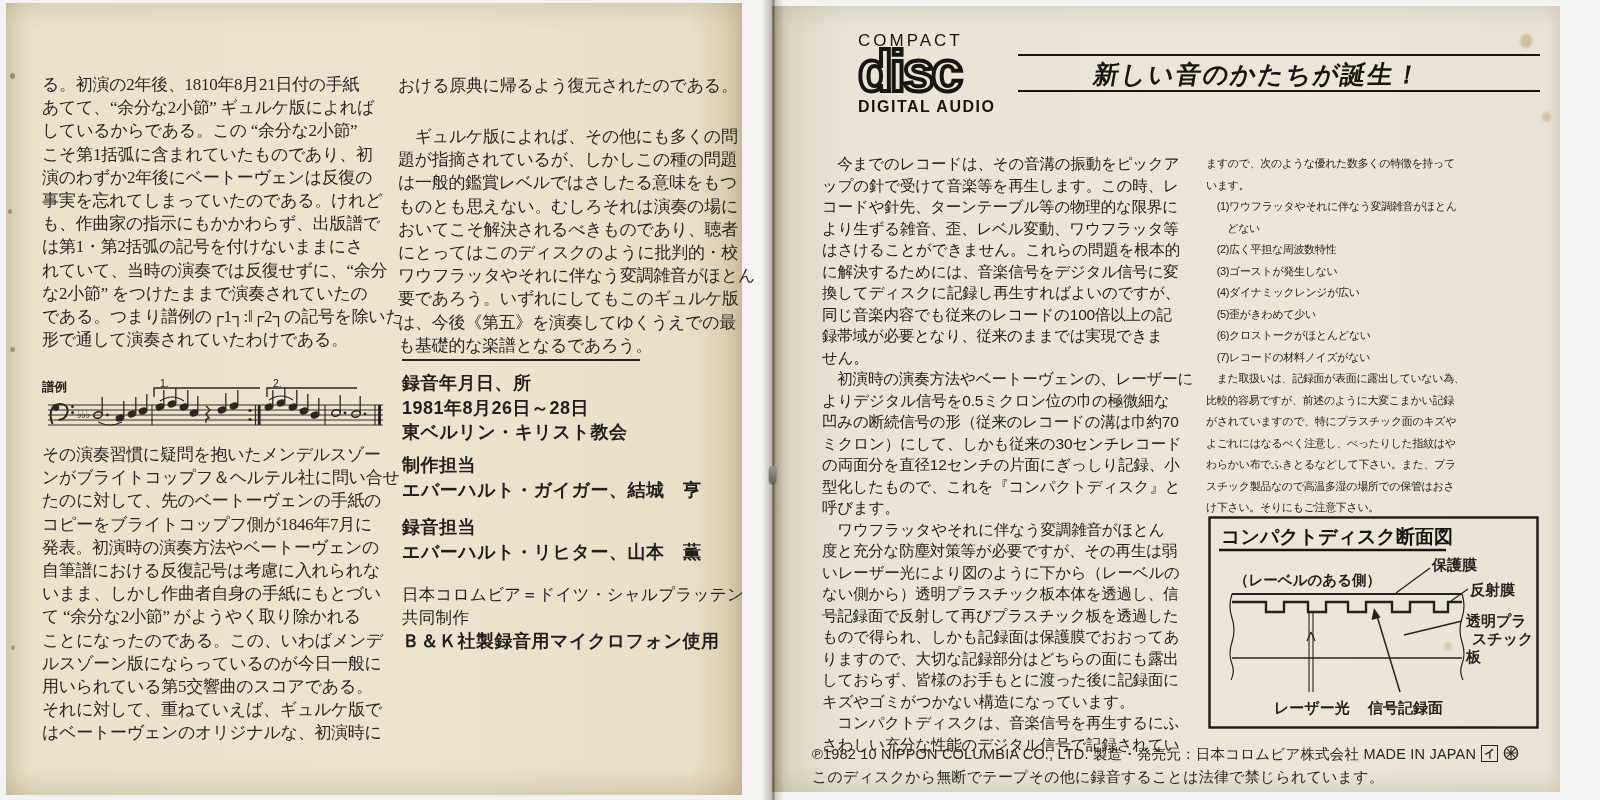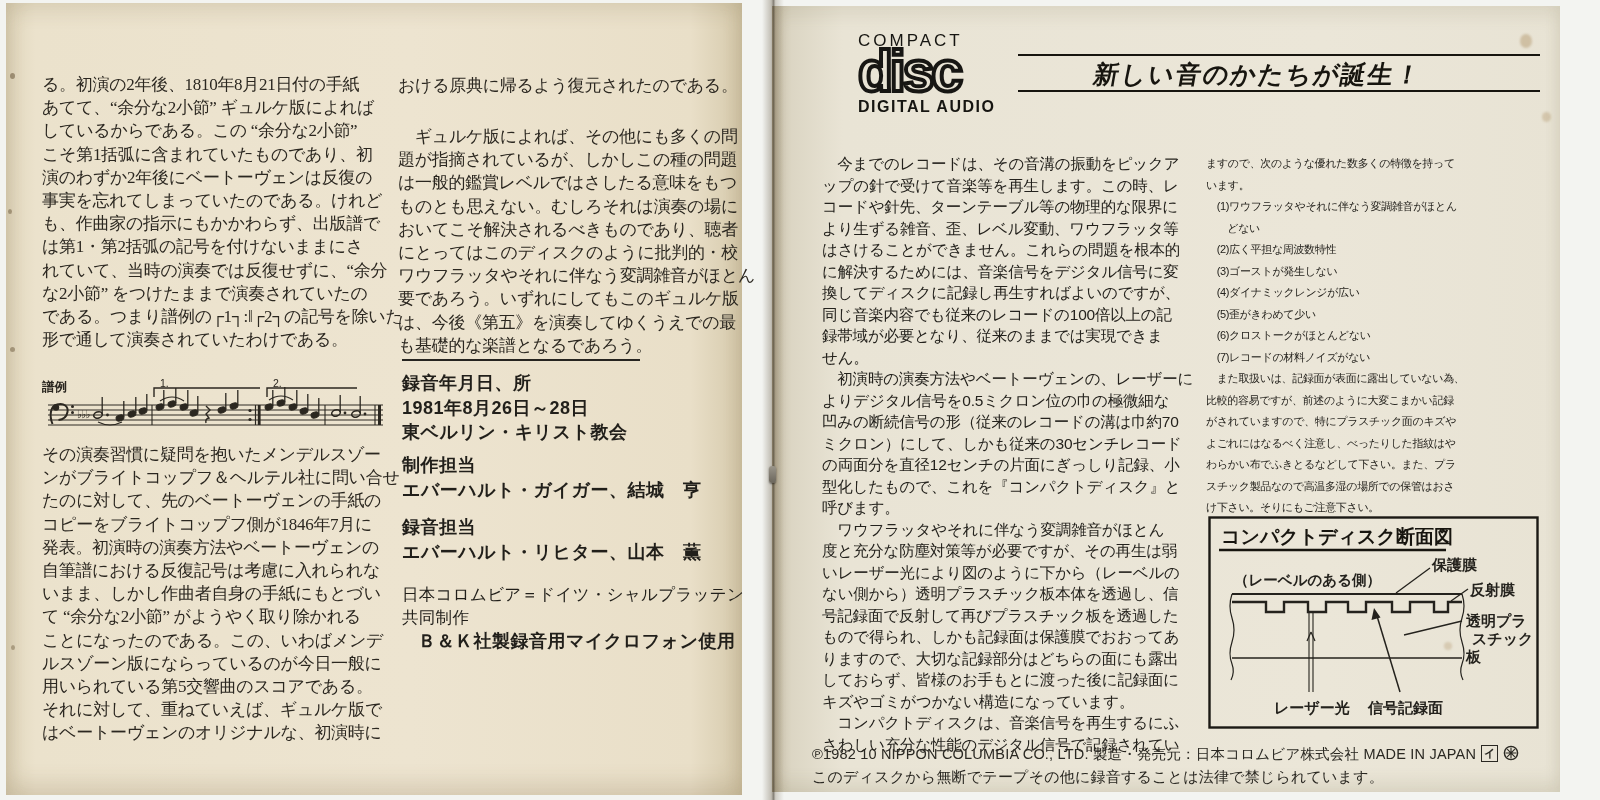--- a/index.html
+++ b/index.html
@@ -191,21 +191,21 @@
   <div class="abs goth credit" style="left:396px;top:512px">
       <div class="tl">録音担当</div>
       <div class="tl">エバーハルト・リヒター、山本　薫</div>
     </div>
 
   <div class="abs goth credit credit-reg" style="left:396px;top:580px">
       <div class="tl">日本コロムビア＝ドイツ・シャルプラッテン</div>
       <div class="tl">共同制作</div>
     </div>
 
-  <div class="abs goth credit tl" style="left:412px;top:626px">Ｂ＆Ｋ社製録音用マイクロフォン使用</div>
+  <div class="abs goth credit tl" style="left:396px;top:626px">Ｂ＆Ｋ社製録音用マイクロフォン使用</div>
 
   <div class="speck" style="left:4px;top:70px;width:5px;height:6px;background:rgba(80,60,30,.45)"></div>
   <div class="speck" style="left:2px;top:206px;width:4px;height:5px;background:rgba(80,60,30,.4)"></div>
   <div class="speck" style="left:4px;top:344px;width:5px;height:5px;background:rgba(80,60,30,.4)"></div>
   <div class="speck" style="left:5px;top:642px;width:4px;height:5px;background:rgba(80,60,30,.35)"></div>
 </div>
 
 <div class="page" id="right-page">
 
   <div class="abs" id="cd-logo">

